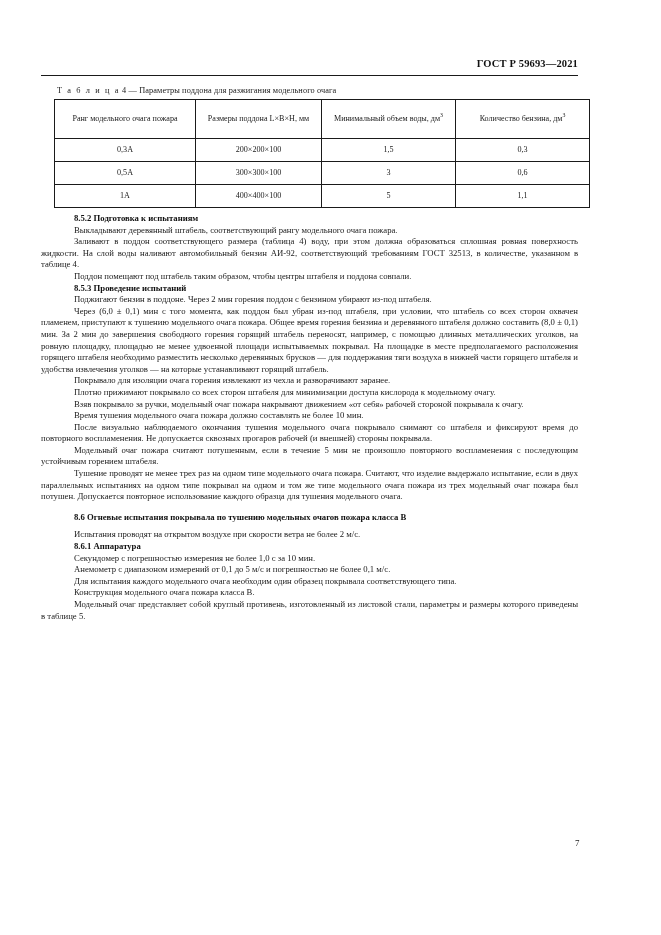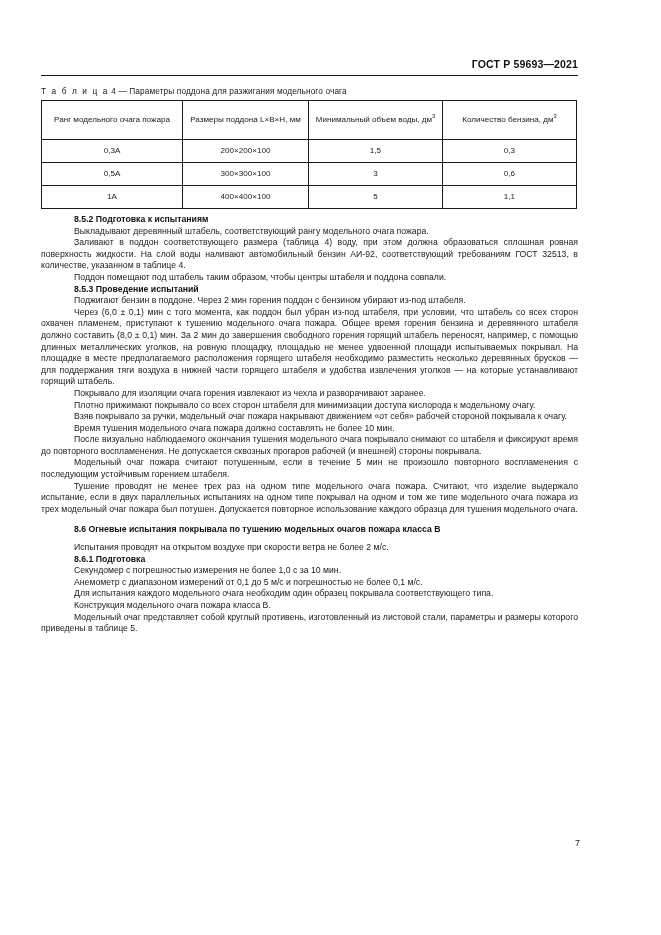--- a/index.html
+++ b/index.html
@@ -5,21 +5,21 @@
   html, body {
     margin: 0;
     padding: 0;
     background: #ffffff;
   }
   .page {
     position: relative;
     width: 661px;
     height: 935px;
     background: #ffffff;
-    font-family: Liberation Sans, sans-serif;
+    font-family: Liberation Serif, serif;
     color: #1a1a1a;
     overflow: hidden;
     box-sizing: border-box;
   }
 
   
   .doc-header {
     position: absolute;
     top: 58px;
     left: 41px;
@@ -44,32 +44,32 @@
     position: absolute;
     top: 86px;
     left: 41px;
     width: 537px;
   }
 
   
   .table-caption {
     font-size: 8.3px;
     letter-spacing: 0.1px;
-    margin: 0 0 4px 0;
+    margin: 0 0 4px 16px;
     color: #1a1a1a;
     white-space: nowrap;
   }
   .table-caption .tbl-word {
     letter-spacing: 1.6px;
   }
   table.params {
     border-collapse: collapse;
     width: 535px;
     table-layout: fixed;
-    margin: 0 0 0 0;
+    margin: 0 0 0 13px;
     padding-left: 32px;
   }
   table.params th,
   table.params td {
     border: 0.8px solid #1a1a1a;
     text-align: center;
     vertical-align: middle;
     font-weight: normal;
     font-size: 8.1px;
     line-height: 1.3;
@@ -193,21 +193,21 @@
       <p class="para">Взяв покрывало за ручки, модельный очаг пожара накрывают движением «от себя» рабочей стороной покрывала к очагу.</p>
       <p class="para">Время тушения модельного очага пожара должно составлять не более 10 мин.</p>
       <p class="para">После визуально наблюдаемого окончания тушения модельного очага покрывало снимают со штабеля и фиксируют время до повторного воспламенения. Не допускается сквозных прогаров рабочей (и внешней) стороны покрывала.</p>
 
       <p class="para">Модельный очаг пожара считают потушенным, если в течение 5 мин не произошло повторного воспламенения с последующим устойчивым горением штабеля.</p>
       <p class="para">Тушение проводят не менее трех раз на одном типе модельного очага пожара. Считают, что изделие выдержало испытание, если в двух параллельных испытаниях на одном типе покрывал на одном и том же типе модельного очага пожара из трех модельный очаг пожара был потушен. Допускается повторное использование каждого образца для тушения модельного очага.</p>
 
       <h4 class="heading heading-gap-before heading-gap-after">8.6 Огневые испытания покрывала по тушению модельных очагов пожара класса В</h4>
       <p class="para">Испытания проводят на открытом воздухе при скорости ветра не более 2 м/с.</p>
 
-      <h4 class="heading">8.6.1 Подготовка</h4>
+      <h4 class="heading">8.6.1 Аппаратура</h4>
       <p class="para">Секундомер с погрешностью измерения не более 1,0 с за 10 мин.</p>
       <p class="para">Анемометр с диапазоном измерений от 0,1 до 5 м/с и погрешностью не более 0,1 м/с.</p>
       <p class="para">Для испытания каждого модельного очага необходим один образец покрывала соответствующего типа.</p>
       <p class="para">Конструкция модельного очага пожара класса В.</p>
       <p class="para">Модельный очаг представляет собой круглый противень, изготовленный из листовой стали, параметры и размеры которого приведены в таблице 5.</p>
 
     </div>
   </div>
 
   <div class="page-number">7</div>

